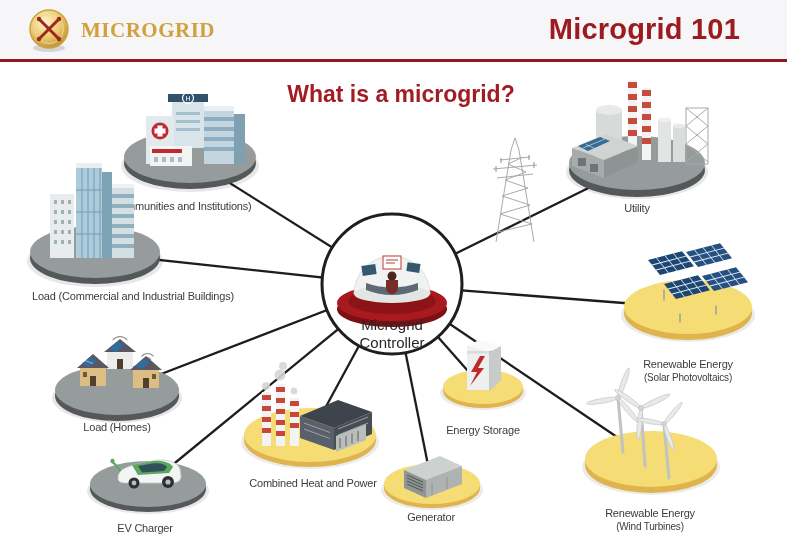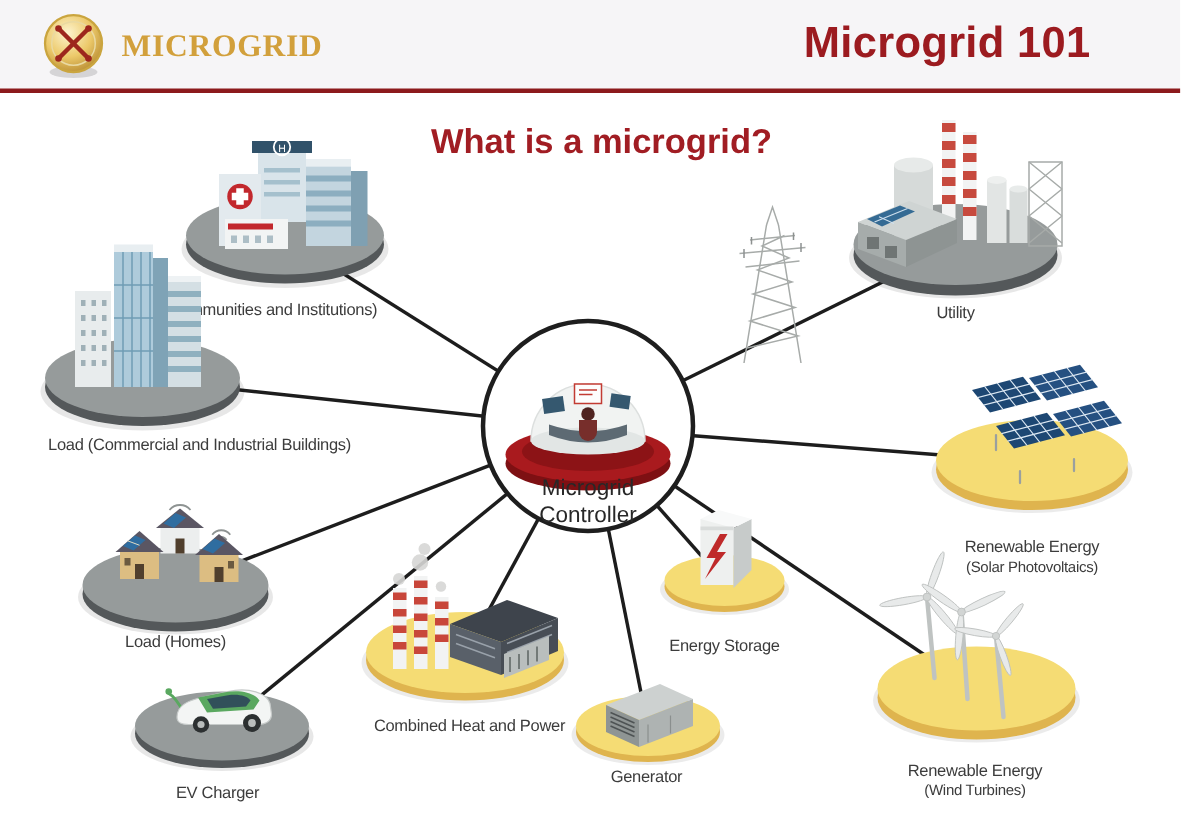--- a/index.html
+++ b/index.html
@@ -5,21 +5,21 @@
   html,body{margin:0;padding:0;background:#ffffff;}
   #app{position:relative;width:787px;height:542px;background:#ffffff;overflow:hidden;
        font-family:"Liberation Sans",sans-serif;text-align:center;}
   
   #header{position:absolute;left:0;top:0;width:787px;height:59px;background:#f6f5f7;
           border-bottom:3px solid #8c1a1d;display:flex;align-items:center;justify-content:space-between;}
   #brand{display:flex;align-items:center;gap:9px;padding-left:26px;}
   #brand .words{font-family:"Liberation Serif",serif;font-weight:bold;line-height:20px;letter-spacing:.5px;}
   #brand .l1{color:#d2a03c;font-size:21px;}
   #brand .l2{color:#9d1b1f;font-size:21px;}
-  #hdr-title{color:#9c1b20;font-size:29px;font-weight:600;padding-right:60px;letter-spacing:.2px;}
+  #hdr-title{color:#9c1b20;font-size:29px;font-weight:600;padding-right:47px;letter-spacing:.2px;}
   
   #diagram{position:absolute;left:0;top:62px;}
   svg text{font-family:"Liberation Sans",sans-serif;}
   .lbl{fill:#3c3c3c;font-size:11px;letter-spacing:-0.2px;}
   .sub{fill:#3c3c3c;font-size:10px;letter-spacing:-0.2px;}
   .ctr{fill:#282828;font-size:15px;}
   .dtitle{fill:#a11d23;font-size:23px;font-weight:600;}
   .conn{stroke:#1d1d1d;stroke-width:2.3;}
   .latt{stroke:#a7aba9;stroke-width:1;fill:none;}
 </style>

